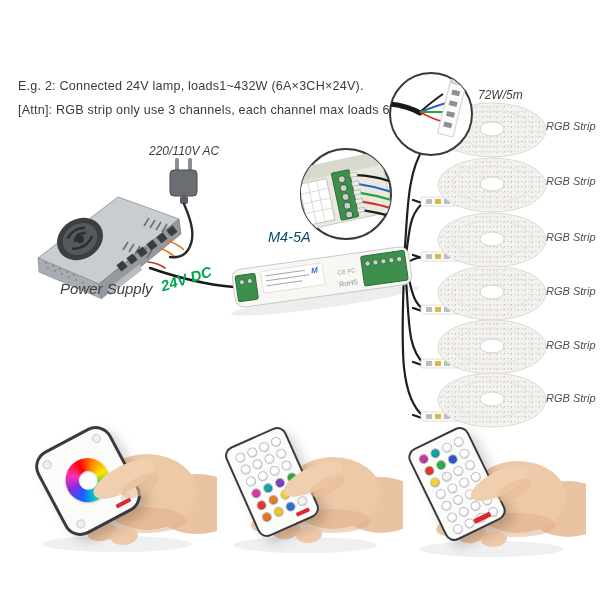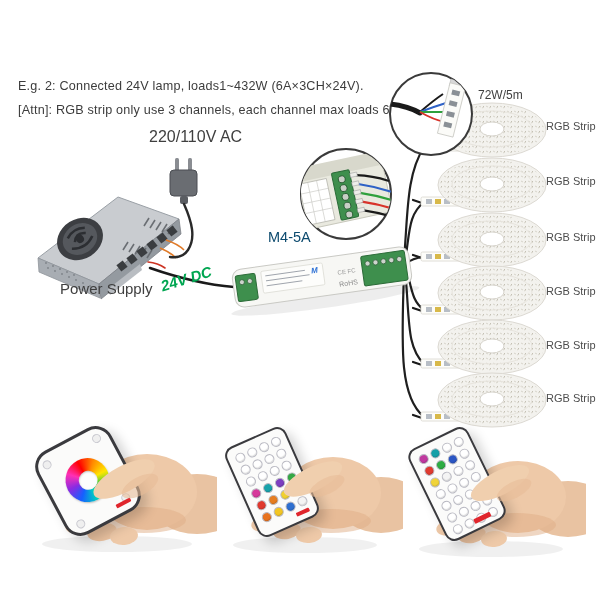--- a/index.html
+++ b/index.html
@@ -1,20 +1,20 @@
 <!DOCTYPE html>
 <html><head>
 <meta charset="utf-8">
 <style>
   html,body{margin:0;padding:0;background:#fff;}
   .canvas{position:relative;width:600px;height:600px;background:#ffffff;overflow:hidden;
           font-family:"Liberation Sans", sans-serif;color:#3d3d3d;}
   .header-line{position:absolute;left:18px;font-size:12.6px;color:#3c3c3c;letter-spacing:.2px;white-space:nowrap;}
-  .lbl{position:absolute;white-space:nowrap;color:#3f3f3f;}
-  .ac-label{left:149px;top:128px;font-size:16px;}
+  .lbl{position:absolute;white-space:nowrap;color:#3f3f3f;font-style:italic;}
+  .ac-label{left:149px;top:144px;font-size:12px;}
   .ps-label{left:60px;top:280px;font-size:15px;}
   .dc-label{left:160px;top:270px;font-size:15px;font-weight:bold;font-style:italic;color:#00a651;transform:rotate(-17deg);}
   .model-label{left:268px;top:229px;font-size:14.5px;color:#0c4a6e;}
   .strip-power-label{left:478px;top:88px;font-size:12px;}
   .strip-label{left:546px;font-size:11px;color:#4d4d4d;}
   svg{position:absolute;left:0;top:0;}
   
   .remote-group{position:absolute;}
   .remote-group svg{position:absolute;left:0;top:0;}
   .remote-body{position:absolute;background:#fbfbfa;border:3px solid #3a3a3e;

